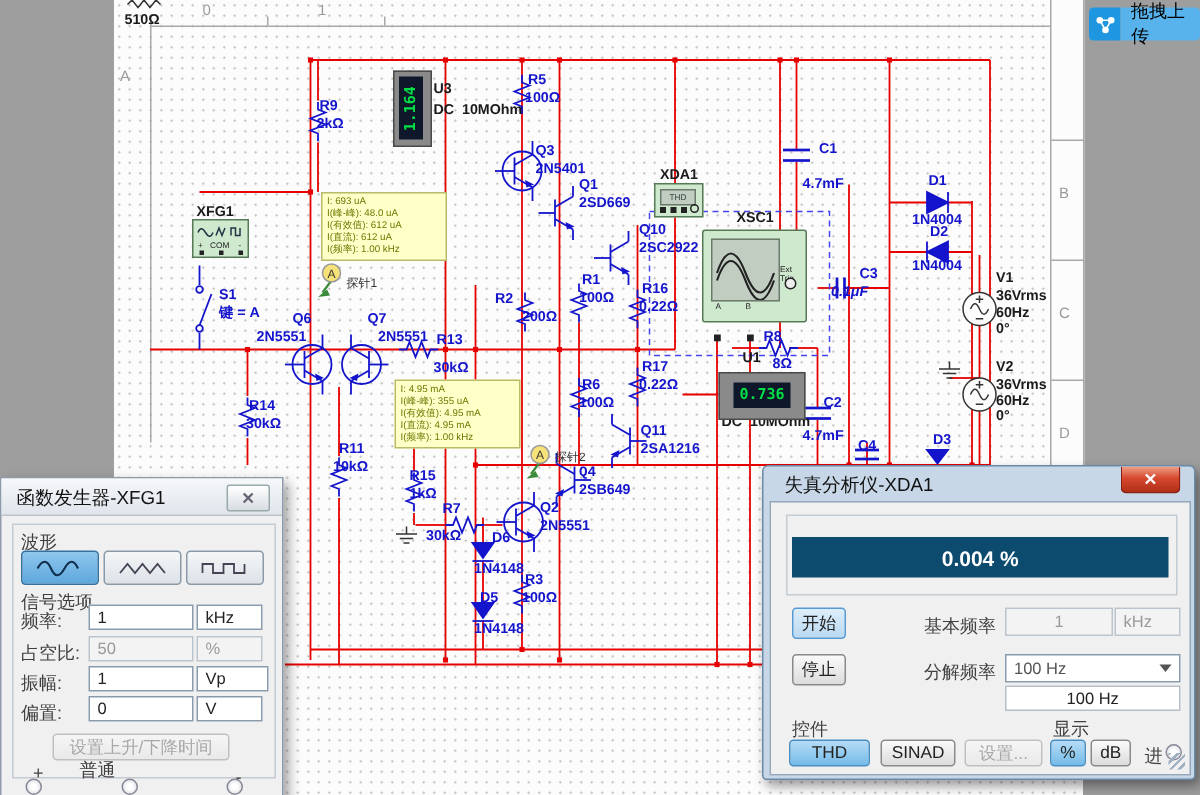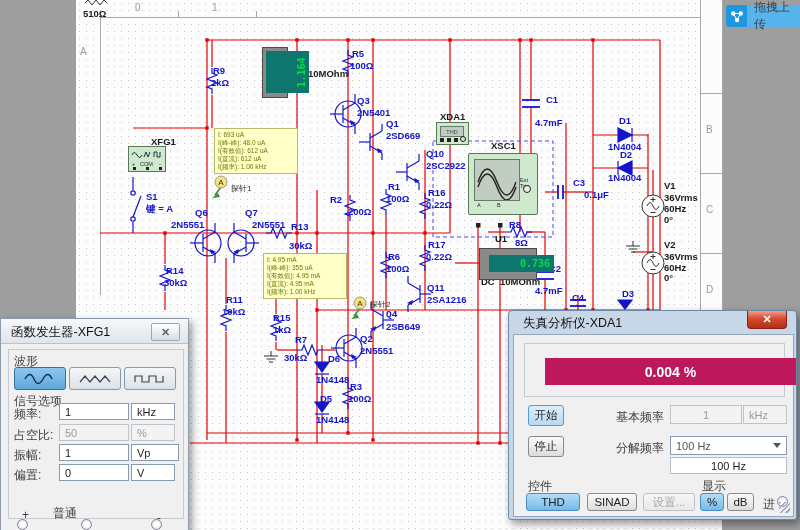--- a/index.html
+++ b/index.html
@@ -14,22 +14,22 @@
     border-left:1px solid #a8a8a8;border-right:1px solid #a8a8a8;}
   svg.wires{position:absolute;left:0;top:0;pointer-events:none;}
   
   .lbl{position:absolute;font:700 9.5px "Liberation Sans",sans-serif;white-space:pre;line-height:10px;}
   .lbl.b{color:#1414cc}.lbl.k{color:#1a1a1a}.lbl.k2{color:#333;font-weight:400;font-size:8px}
   
   .note{position:absolute;width:76px;background:#ffffc8;border:1px solid #b9b96a;padding:2px 3px;
     font:6.5px "Liberation Sans",sans-serif;color:#6b7a00;line-height:8px;z-index:5;}
   
   .meter{position:absolute;background:#8a8a8a;border:1px solid #4a4a4a;z-index:4;}
-  .mdisp{position:absolute;background:#0f766e;color:#00e046;font:700 10px "DejaVu Sans Mono",monospace;
-    display:flex;align-items:center;justify-content:center;padding-left:27px;}
+  .mdisp{position:absolute;background:#0f172a;color:#00e046;font:700 10px "DejaVu Sans Mono",monospace;
+    display:flex;align-items:center;justify-content:center;}
   
   .inst{position:absolute;background:#cfe9cf;border:1px solid #567a56;z-index:4;box-sizing:border-box;}
   .iscreen{position:absolute;background:#c2cdc2;border:1px solid #6a7a6a;}
   .tinytxt{position:absolute;font:5.5px "Liberation Sans",sans-serif;color:#222;}
   
   .dlg{position:absolute;z-index:10;box-shadow:3px 4px 8px rgba(0,0,0,.4);box-sizing:border-box;}
   #fg{left:0;top:318px;width:189px;height:218px;background:#f0f0f0;border:1px solid #8e9bab;}
   #fg .tbar{position:absolute;left:0;top:0;width:100%;height:24px;
      background:linear-gradient(#f6f8fa,#dfe5eb);border-bottom:1px solid #b9c2cc;}
   .ttext{position:absolute;left:10px;top:5px;font:12.5px "Liberation Sans",sans-serif;color:#111;}
@@ -52,29 +52,29 @@
   .wavebtn.sel{background:linear-gradient(#8ec6ee,#5ea8dd);border-color:#33719f;}
   .term{position:absolute;width:9px;height:9px;border-radius:50%;border:1px solid #889;
      background:radial-gradient(#fff 30%,#cfd4d9);}
   #da{left:508px;top:310px;width:289px;height:210px;background:#c7d7e7;border:1px solid #6b89a8;border-radius:4px 4px 3px 3px;}
   #da .tbar{position:absolute;left:0;top:0;width:100%;height:23px;}
   #da-close{position:absolute;right:9px;top:0;width:38px;height:17px;border:1px solid #8a2015;
      border-top:none;border-radius:0 0 4px 4px;background:linear-gradient(#f0a088,#d6492f 45%,#b12f17);
      color:#fff;font:700 11px "Liberation Sans",sans-serif;display:flex;align-items:center;justify-content:center;}
   #da-body{position:absolute;left:4px;top:23px;width:281px;height:183px;background:#f0f0f0;border:1px solid #93a6ba;box-sizing:border-box;}
   .gtitle{position:absolute;font:12px "Liberation Sans",sans-serif;color:#222;background:#f0f0f0;padding:0 4px;}
-  #thd-display{position:absolute;left:14px;top:23px;width:251px;height:27px;background:#be185d;color:#fff;
-     font:700 14px "Liberation Sans",sans-serif;display:flex;align-items:center;justify-content:center;margin-left:17px;}
+  #thd-display{position:absolute;left:14px;top:23px;width:251px;height:27px;background:#0c4a6e;color:#fff;
+     font:700 14px "Liberation Sans",sans-serif;display:flex;align-items:center;justify-content:center;}
   .ddarrow{width:0;height:0;border-left:4px solid transparent;border-right:4px solid transparent;border-top:5px solid #555;}
   .grip{position:absolute;right:3px;bottom:3px;width:11px;height:11px;
      background:repeating-linear-gradient(135deg,#9fb0c2 0 1.6px,transparent 1.6px 4px);}
   
   #upload{position:absolute;left:726px;top:5px;height:22px;display:flex;z-index:3;}
   #upload .uicon{width:26px;background:#1f97e0;border-radius:3px 0 0 3px;display:flex;align-items:center;justify-content:center;}
-  #upload .ulabel{background:#58b3ec;color:#404040;border-radius:0 3px 3px 0;font:12px "Liberation Sans",sans-serif;
+  #upload .ulabel{background:#58b3ec;color:#000000;border-radius:0 3px 3px 0;font:12px "Liberation Sans",sans-serif;
      display:flex;align-items:center;padding:0 7px;}
 </style>
 </head>
 <body>
 
 <div id="root">
   <div id="canvas"></div>
 
   <div class="rline" style="left:100px;top:17px;width:600px;height:1px"></div>
   <div class="rline" style="left:100px;top:17px;width:1px;height:278px"></div>
@@ -365,30 +365,30 @@
       <div class="lbl b" style="left: 535px; top: 118px;">4.7mF</div>
       <div class="lbl b" style="left: 619px; top: 116px;">D1</div>
       <div class="lbl b" style="left: 608px; top: 142px;">1N4004</div>
       <div class="lbl b" style="left: 620px; top: 150px;">D2</div>
       <div class="lbl b" style="left: 608px; top: 173px;">1N4004</div>
       <div class="lbl k" style="left: 664px; top: 181px;">V1</div>
       <div class="lbl k" style="left: 664px; top: 193px;">36Vrms</div>
       <div class="lbl k" style="left: 664px; top: 204px;">60Hz</div>
       <div class="lbl k" style="left: 664px; top: 215px;">0°</div>
       <div class="lbl b" style="left: 573px; top: 178px;">C3</div>
-      <div class="lbl b" style="left: 584px; top: 190px;">0.1μF</div>
+      <div class="lbl b" style="left: 554px; top: 190px; font-style: italic;">0.1μF</div>
       <div class="lbl b" style="left: 428px; top: 188px;">R16</div>
       <div class="lbl b" style="left: 426px; top: 200px;">0.22Ω</div>
       <div class="lbl b" style="left: 388px; top: 182px;">R1</div>
       <div class="lbl b" style="left: 386px; top: 194px;">100Ω</div>
       <div class="lbl b" style="left: 330px; top: 195px;">R2</div>
       <div class="lbl b" style="left: 348px; top: 207px;">200Ω</div>
       <div class="lbl b" style="left: 291px; top: 222px;">R13</div>
       <div class="lbl b" style="left: 289px; top: 241px;">30kΩ</div>
-      <div class="lbl k" style="left: 131px; top: 137px; margin-left: 20px;">XFG1</div>
+      <div class="lbl k" style="left: 131px; top: 137px;">XFG1</div>
       <div class="lbl b" style="left: 146px; top: 192px; text-align: right;">S1</div>
       <div class="lbl b" style="left: 146px; top: 204px;">键 = A</div>
       <div class="lbl b" style="left: 195px; top: 208px;">Q6</div>
       <div class="lbl b" style="left: 171px; top: 220px;">2N5551</div>
       <div class="lbl b" style="left: 245px; top: 208px;">Q7</div>
       <div class="lbl b" style="left: 252px; top: 220px;">2N5551</div>
       <div class="lbl b" style="left: 428px; top: 240px;">R17</div>
       <div class="lbl b" style="left: 426px; top: 252px;">0.22Ω</div>
       <div class="lbl b" style="left: 388px; top: 252px;">R6</div>
       <div class="lbl b" style="left: 386px; top: 264px;">100Ω</div>
@@ -494,20 +494,21 @@
     <div class="fld" style="left:130px;top:84px;width:44px;height:17px">kHz</div>
     <span class="dlabel" style="left:13px;top:108px">占空比:</span>
     <div class="fld dis" style="left:58px;top:105px;width:70px;height:17px">50</div>
     <div class="fld dis" style="left:130px;top:105px;width:44px;height:17px">%</div>
     <span class="dlabel" style="left:13px;top:128px">振幅:</span>
     <div class="fld" style="left:58px;top:125px;width:70px;height:17px">1</div>
     <div class="fld" style="left:130px;top:125px;width:48px;height:17px">Vp</div>
     <span class="dlabel" style="left:13px;top:148px">偏置:</span>
     <div class="fld" style="left:58px;top:145px;width:70px;height:17px">0</div>
     <div class="fld" style="left:130px;top:145px;width:44px;height:17px">V</div>
+    <div class="btn dis" style="left:34px;top:170px;width:118px;height:18px">设置上升/下降时间</div>
     <span class="dlabel" style="left:21px;top:189px">+</span>
     <span class="dlabel" style="left:52px;top:186px">普通</span>
     <span class="dlabel" style="left:156px;top:192px">-</span>
     <div class="term" style="left:16px;top:200px"></div>
     <div class="term" style="left:80px;top:200px"></div>
     <div class="term" style="left:150px;top:200px"></div>
   </div>
 
   <div class="dlg" id="da">
     <div class="tbar">

